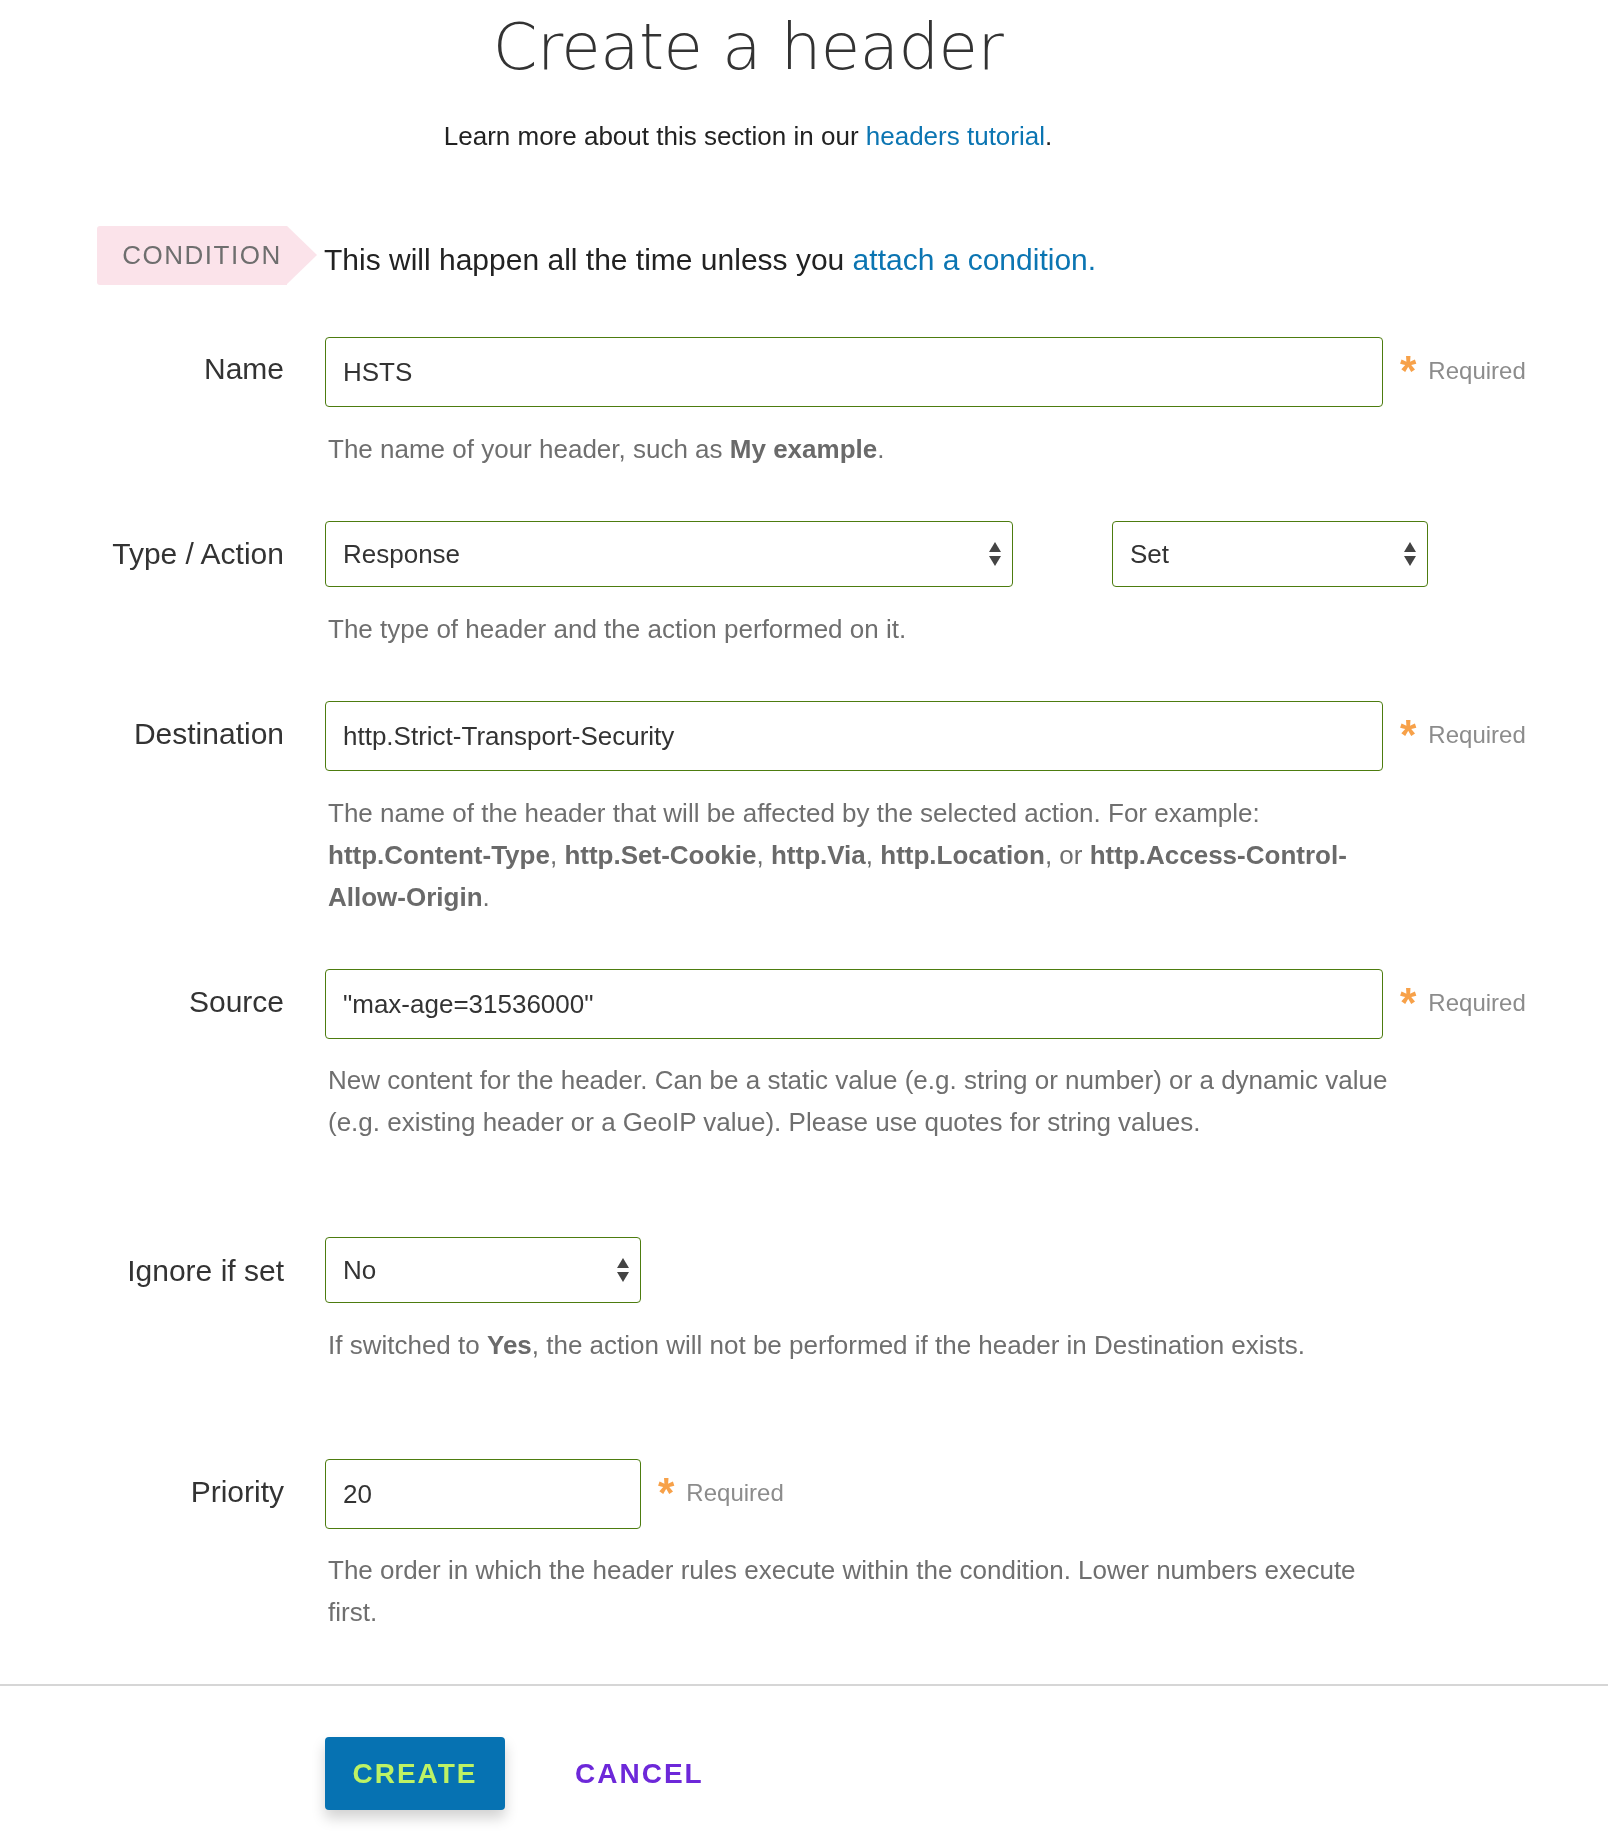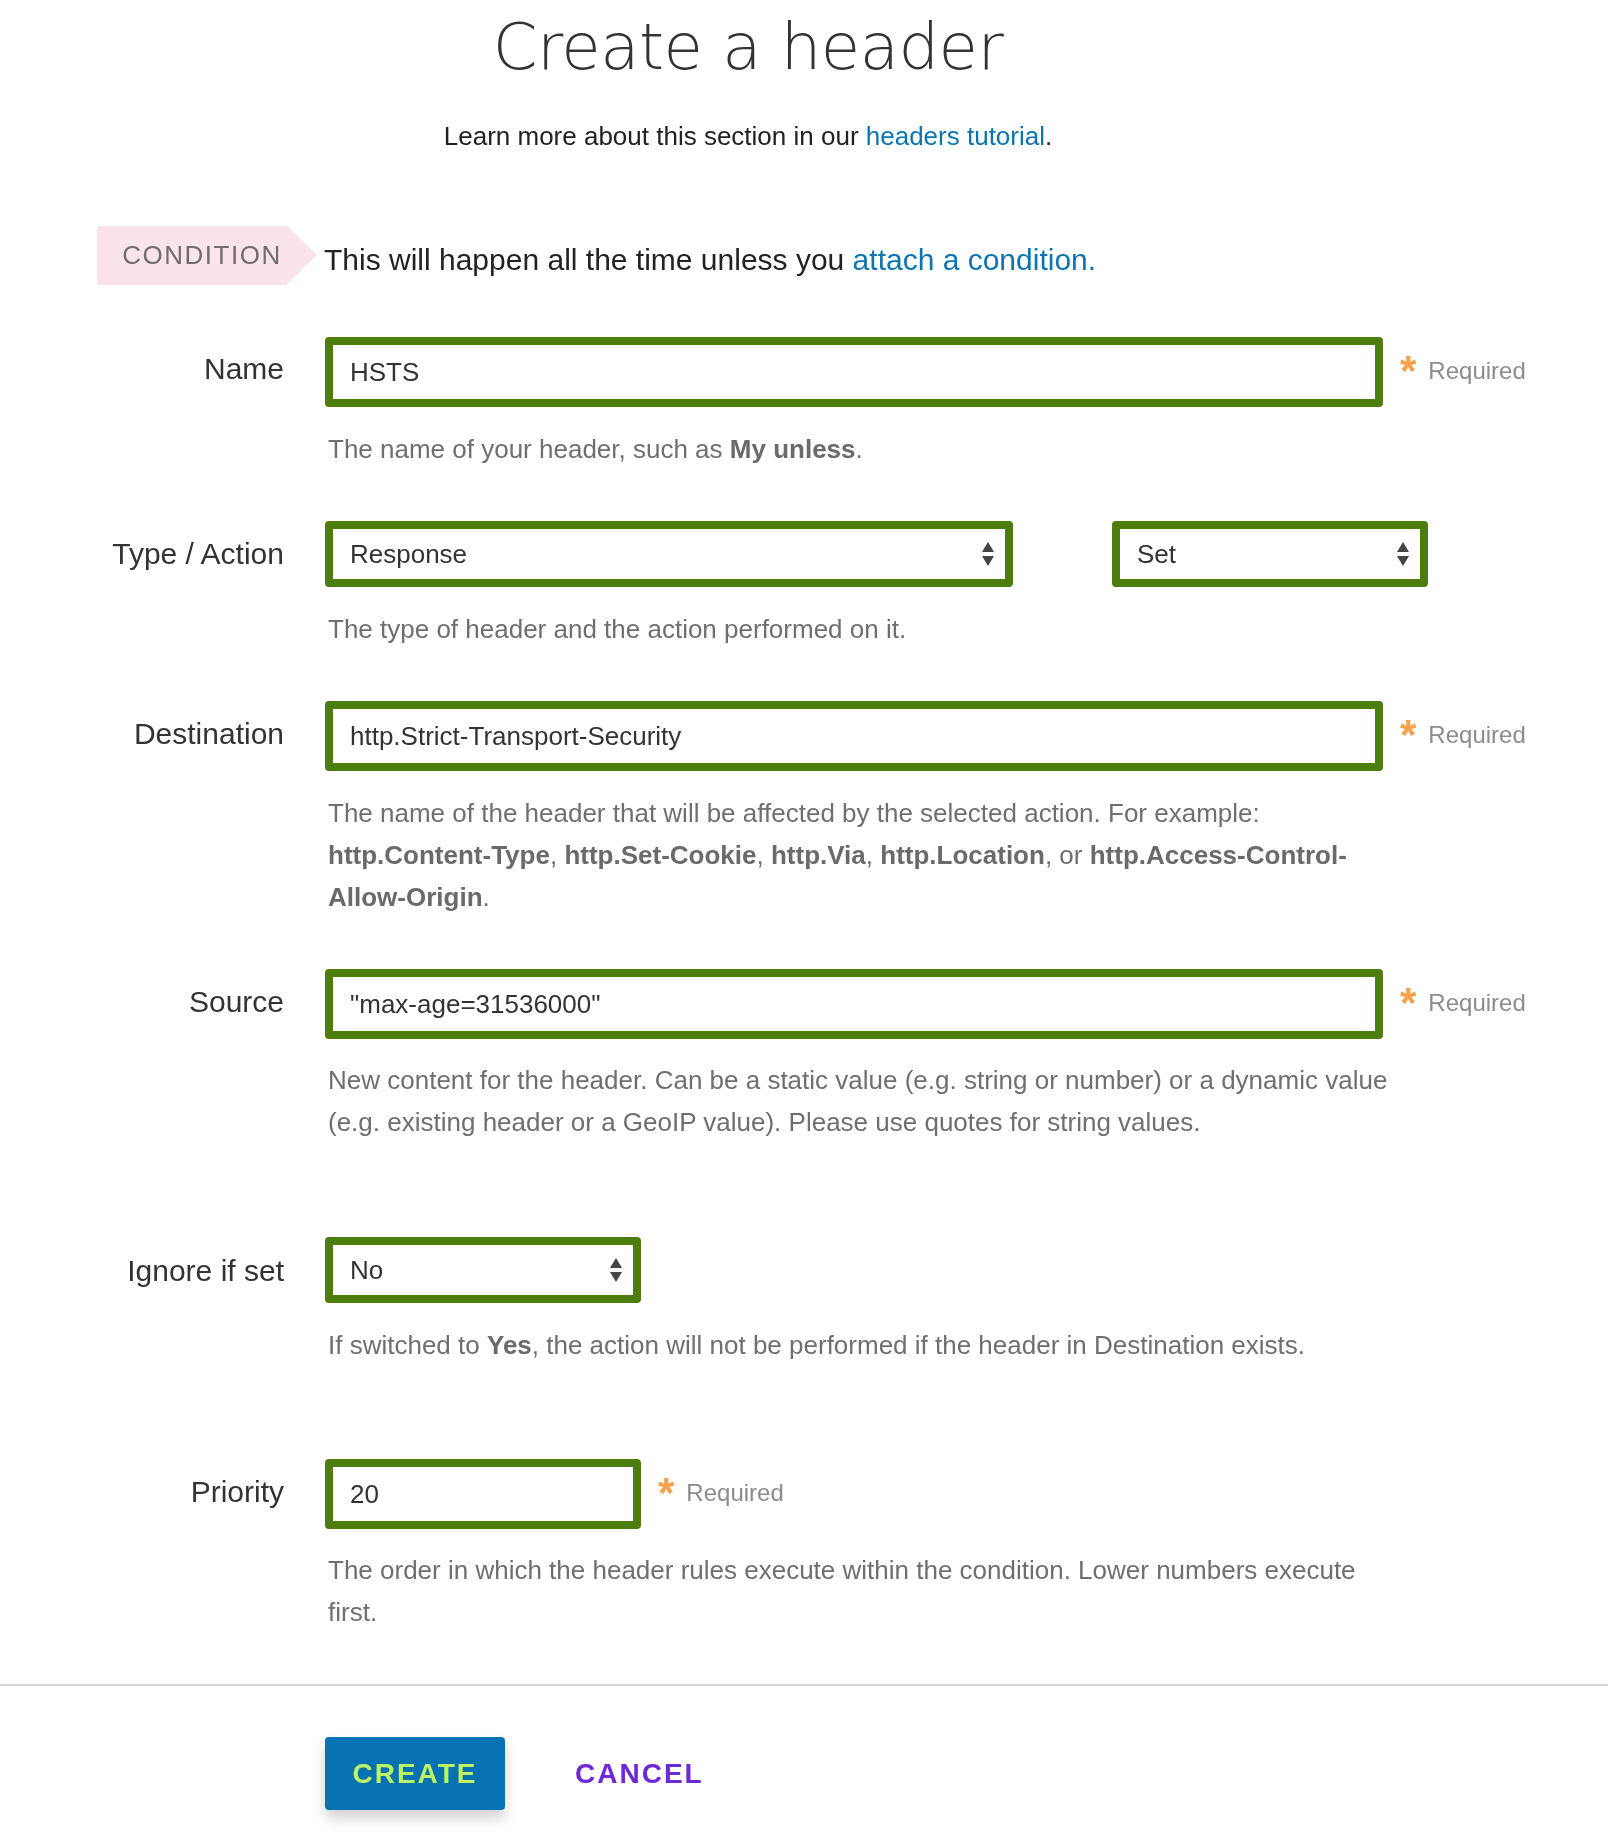--- a/index.html
+++ b/index.html
@@ -13,21 +13,21 @@
 
   .cond-badge { position: absolute; left: 97px; top: 226px; width: 190px; height: 59px; background: #fbe3ea;
     border-radius: 3px 0 0 3px; display: flex; align-items: center; padding-left: 20px;
     font-size: 26px; letter-spacing: 1.5px; color: #6e6e6e; justify-content: center; }
   .cond-badge::after { content: ""; position: absolute; right: -30px; top: 0; width: 0; height: 0;
     border-top: 29.5px solid transparent; border-bottom: 29.5px solid transparent; border-left: 30px solid #fbe3ea; }
   .cond-text { position: absolute; left: 324px; top: 243px; font-size: 30px; color: #222; }
 
   .label { position: absolute; right: calc(1608px - 284px); font-size: 30px; color: #333; text-align: right; white-space: nowrap; }
 
-  .field { position: absolute; border: 8px solid #4d7c0f; border-radius: 4px; background: #fff;
+  .field { position: absolute; border: 1px solid #4d7c0f; border-radius: 4px; background: #fff;
     display: flex; align-items: center; padding-left: 17px; font-size: 26px; color: #333; }
   .select .arrows { position: absolute; right: 10px; top: 50%; transform: translateY(-50%); width: 14px; height: 28px; }
 
   .req { position: absolute; display: flex; align-items: center; gap: 12px; }
   .req .star { color: #f7a149; font-size: 42px; line-height: 1; font-weight: bold; height: 30px; display:flex; align-items:center; }
   .req .req-text { font-size: 24px; color: #8c8c8c; }
 
   .help { position: absolute; left: 328px; width: 1060px; font-size: 26px; color: #6f6f6f; line-height: 42px; }
   .help b { color: #6a6a6a; font-weight: bold; }
 
@@ -56,21 +56,21 @@
 
 <div class="label" style="top:352px;">Name</div>
 <div class="field" style="left:325px; top:337px; width:1058px; height:70px;">
   <span>HSTS</span>
 </div>
 <div class="req" style="left:1400px; top:356px;">
   <span class="star">*</span>
   <span class="req-text">Required</span>
 </div>
 <div class="help" style="top:428px;">
-  <span>The name of your header, such as </span><b>My unless</b><span>.</span>
+  <span>The name of your header, such as </span><b>My example</b><span>.</span>
 </div>
 
 <div class="label" style="top:537px;">Type / Action</div>
 <div class="field select" style="left:325px; top:521px; width:688px; height:66px;">
   <span>Response</span>
   <svg class="arrows" viewBox="0 0 14 28">
       <path d="M7 2 L13 12 L1 12 Z" fill="#444"></path>
       <path d="M1 16 L13 16 L7 26 Z" fill="#444"></path>
     </svg>
 </div>

